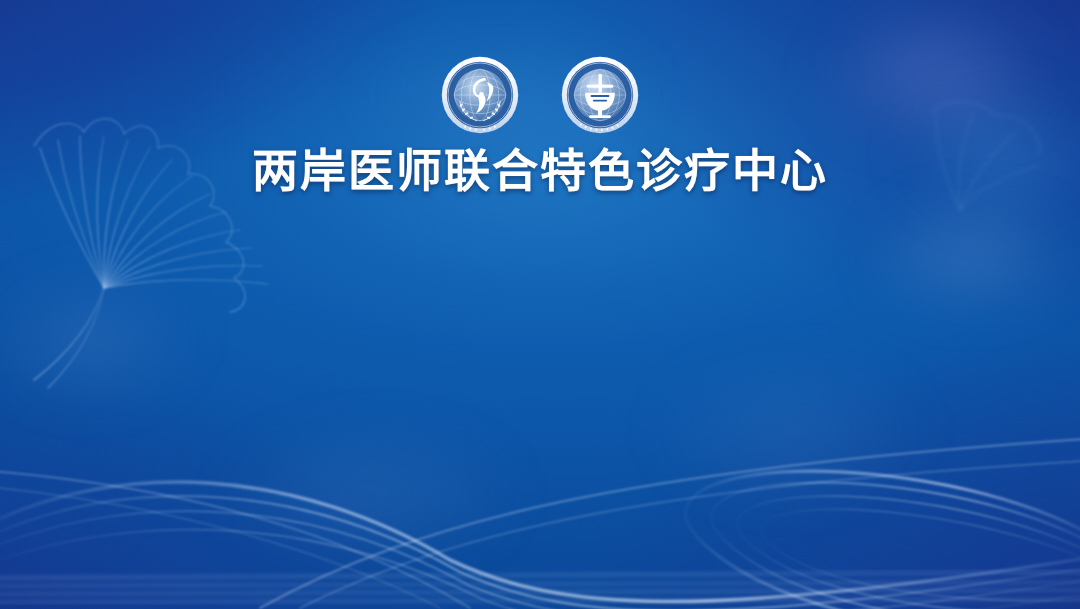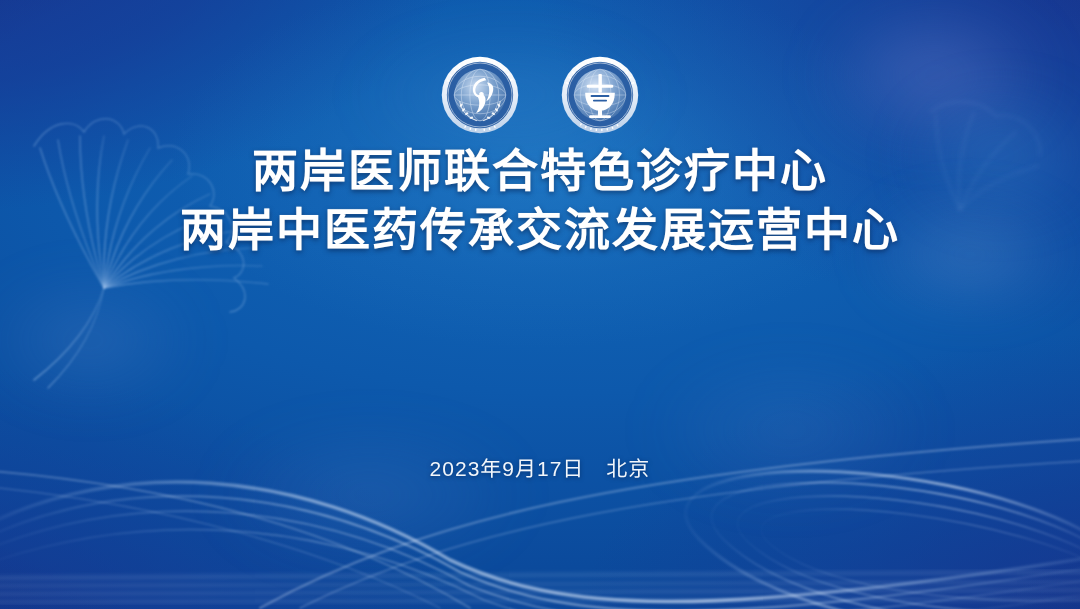--- a/index.html
+++ b/index.html
@@ -488,19 +488,17 @@
             <g transform="rotate(213)">
                 <rect x="-0.9" y="-46.4" width="1.8" height="3" rx="0.4"></rect>
               </g>
           </g>
         </g>
       </svg>
     </div>
 
     <div class="title-block">
       <div class="title-line title-1">两岸医师联合特色诊疗中心</div>
-      <div class="title-line title-2">两岸中医药传承交流发展运营中心</div>
     </div>
   </div>
 
-  <div class="date-line">2023年9月17日　北京</div>
 
 </div>
 
 </body></html>

